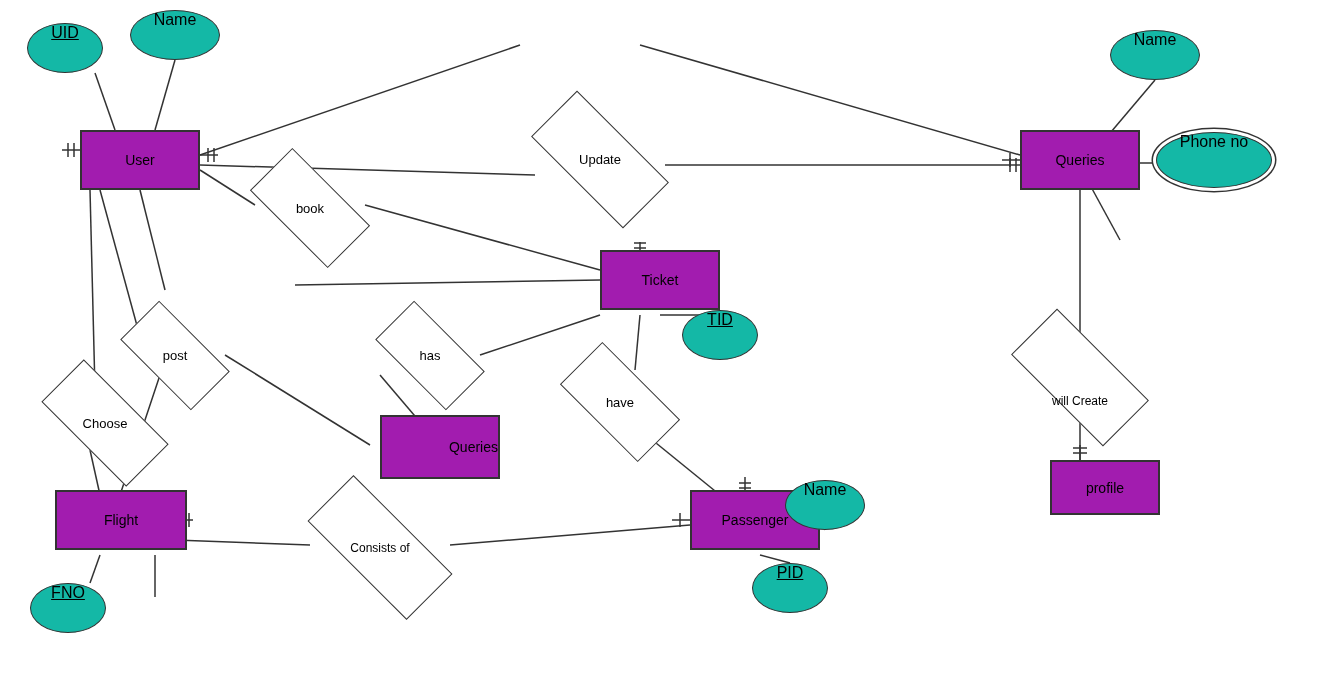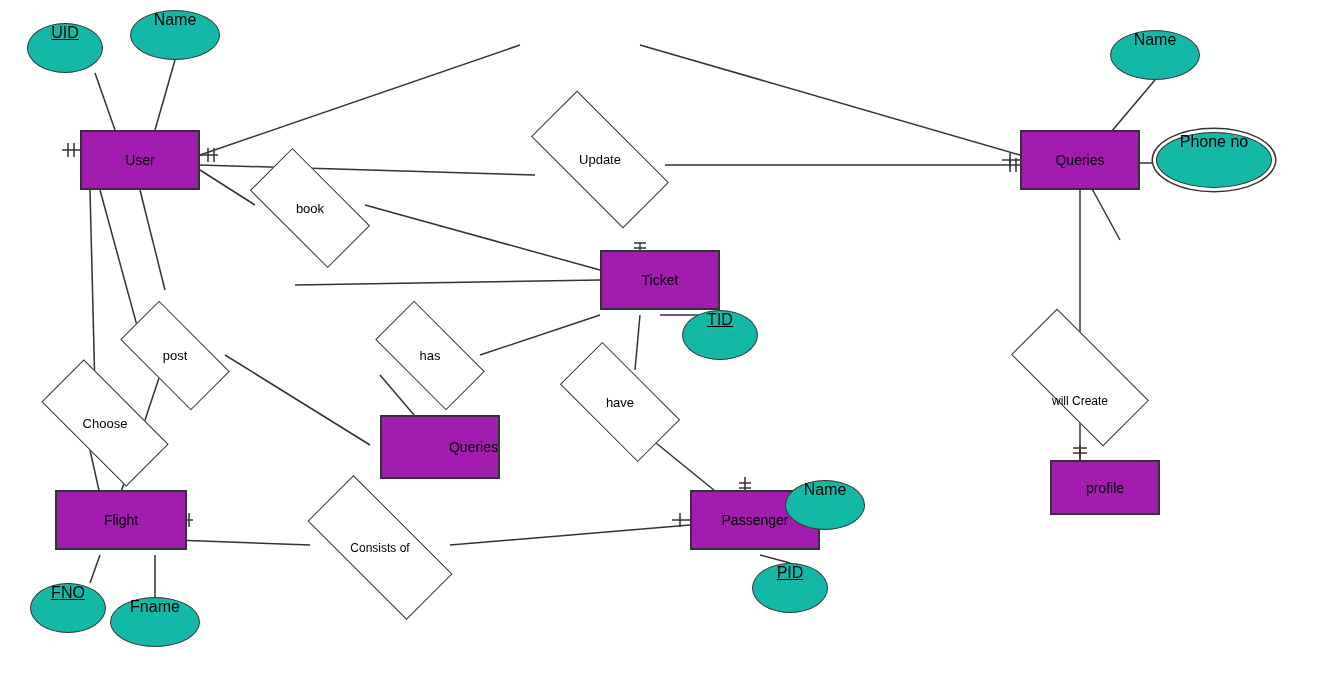--- a/index.html
+++ b/index.html
@@ -225,23 +225,20 @@
 
 
   <div class="ellipse" style="left:682px;top:310px;width:76px;height:50px;">
     <span class="underline">TID</span>
   </div>
 
   <div class="ellipse" style="left:30px;top:583px;width:76px;height:50px;">
     <span class="underline">FNO</span>
   </div>
 
-  <div class="ellipse" style="left:110px;top:597px;width:90px;height:50px;">
-    <span>Fname</span>
-  </div>
 
   <div class="ellipse" style="left:785px;top:480px;width:80px;height:50px;">
     <span>Name</span>
   </div>
 
   <div class="ellipse" style="left:752px;top:563px;width:76px;height:50px;">
     <span class="underline">PID</span>
   </div>
 
 

